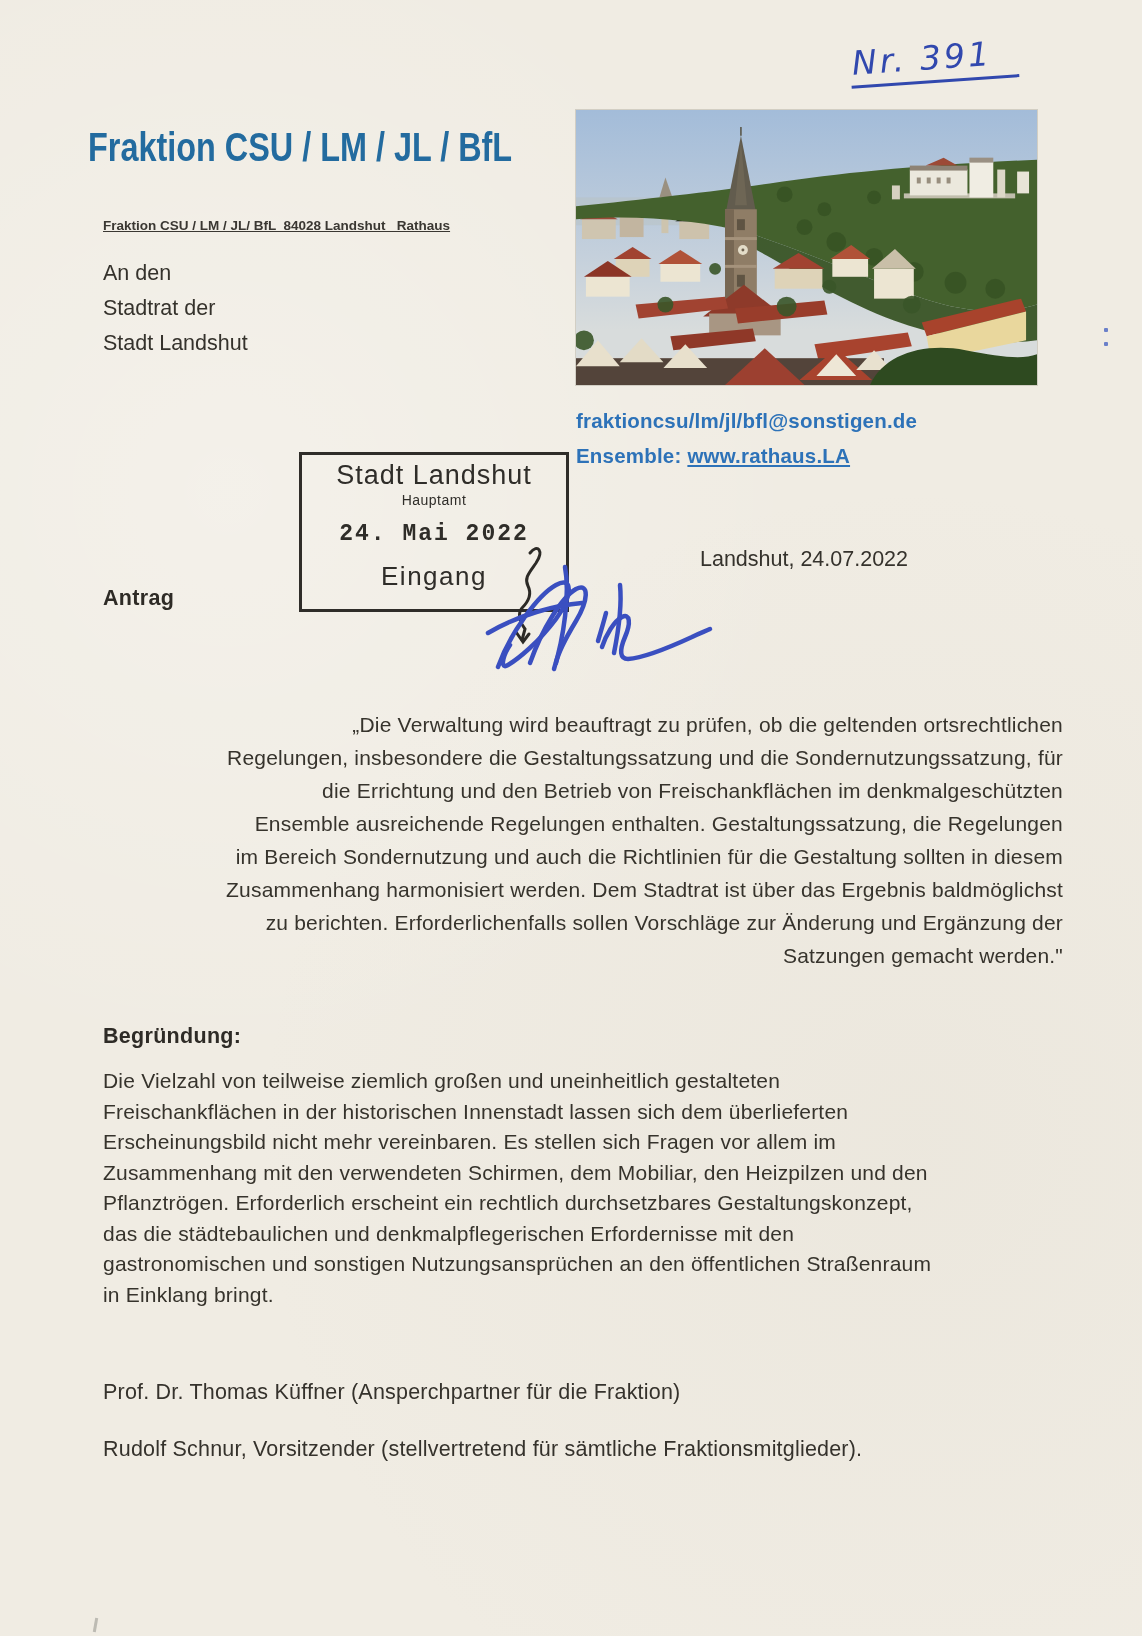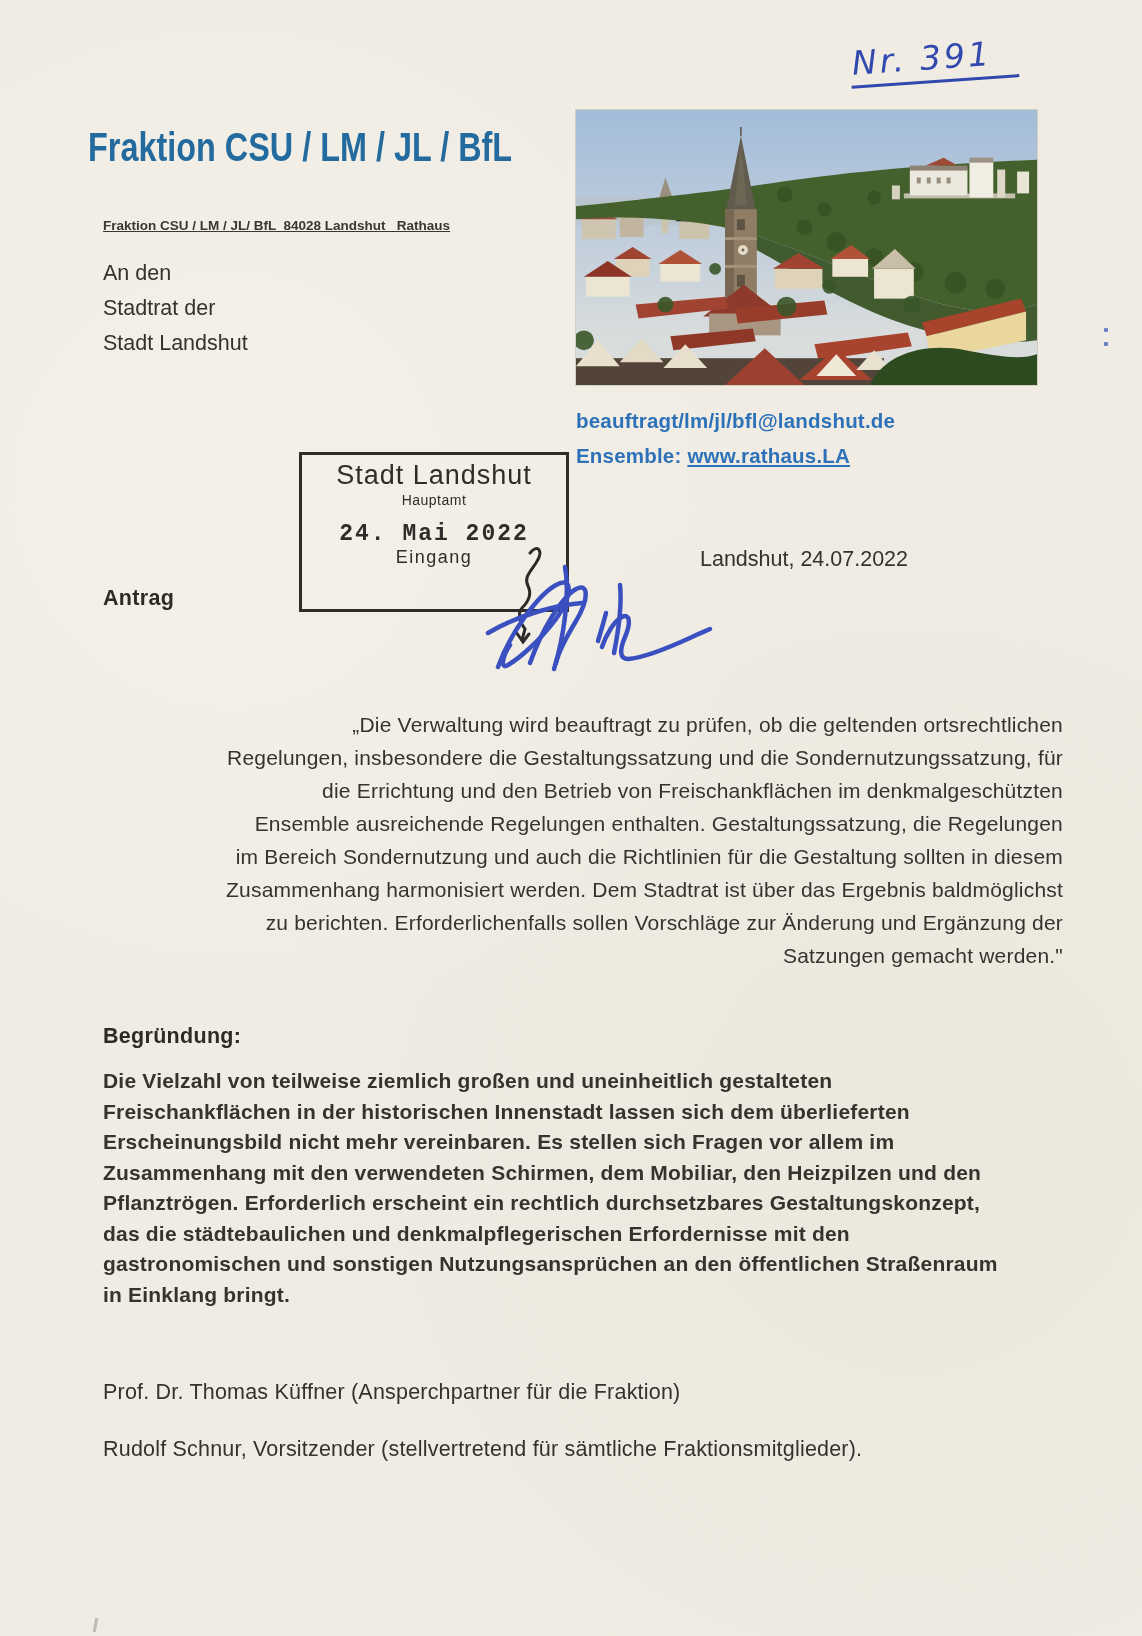--- a/index.html
+++ b/index.html
@@ -76,39 +76,39 @@
   .stamp{
     left:299px;top:452px;width:270px;height:160px;
     border:3px solid #2f2d29;
     color:#2f2d29;
     text-align:center;
     box-sizing:border-box;
   }
   .stamp .s1{font-size:27px;margin-top:5px;letter-spacing:1px;}
   .stamp .s2{font-size:14px;margin-top:1px;letter-spacing:.5px;}
   .stamp .s3{font-family:"Liberation Mono", monospace;font-size:23px;font-weight:bold;margin-top:13px;letter-spacing:2px;}
-  .stamp .s4{font-size:18px;letter-spacing:1.5px;}
+  .stamp .s4{font-size:26px;margin-top:14px;letter-spacing:1.5px;}
 
   .dateline{left:700px;top:547px;font-size:21.5px;}
 
   .subject{left:103px;top:586px;font-size:21.5px;font-weight:bold;color:#2e2b26;letter-spacing:.3px;}
   .subject.b2{top:1024px;}
   .intro{left:103px;top:627px;font-size:21.5px;}
 
   .sig{left:470px;top:545px;width:250px;height:165px;z-index:5;}
 
   .body{
     left:103px;width:960px;
     font-size:21px;
     letter-spacing:.2px;
     white-space:pre-line;
     color:#36332c;
   }
   .motion{top:708px;line-height:33px;text-align:right;}
-  .reason{top:1066px;line-height:30.5px;font-weight:bold;}
+  .reason{top:1066px;line-height:30.5px;}
 
   .signatory{left:103px;font-size:21.5px;letter-spacing:.2px;}
   .s-one{top:1380px;}
   .s-two{top:1437px;}
 
   .colon-artifact{left:1104px;top:328px;width:4px;height:18px;}
   .colon-artifact i{display:block;width:4px;height:4px;background:#3f5cc0;opacity:.75;border-radius:1px;}
   .colon-artifact i + i{margin-top:10px;}
   .bottom-artifact{left:94px;top:1618px;width:3px;height:14px;background:#8a8a84;opacity:.5;transform:rotate(10deg);}
 </style>
@@ -234,21 +234,21 @@
     </svg>
   </div>
 
   <div class="abs sender">Fraktion CSU / LM / JL/ BfL  84028 Landshut   Rathaus</div>
 
   <div class="abs recipient">An den
 Stadtrat der
 Stadt Landshut</div>
 
   <div class="abs contact">
-    <div>beauftragt/lm/jl/bfl@landshut.de</div>
+    <div>fraktioncsu/lm/jl/bfl@sonstigen.de</div>
     <div>
       <span>Ensemble:</span>
       <span class="url">www.rathaus.LA</span>
     </div>
   </div>
 
   <div class="abs stamp">
     <div class="s1">Stadt Landshut</div>
     <div class="s2">Hauptamt</div>
     <div class="s3">24. Mai 2022</div>

